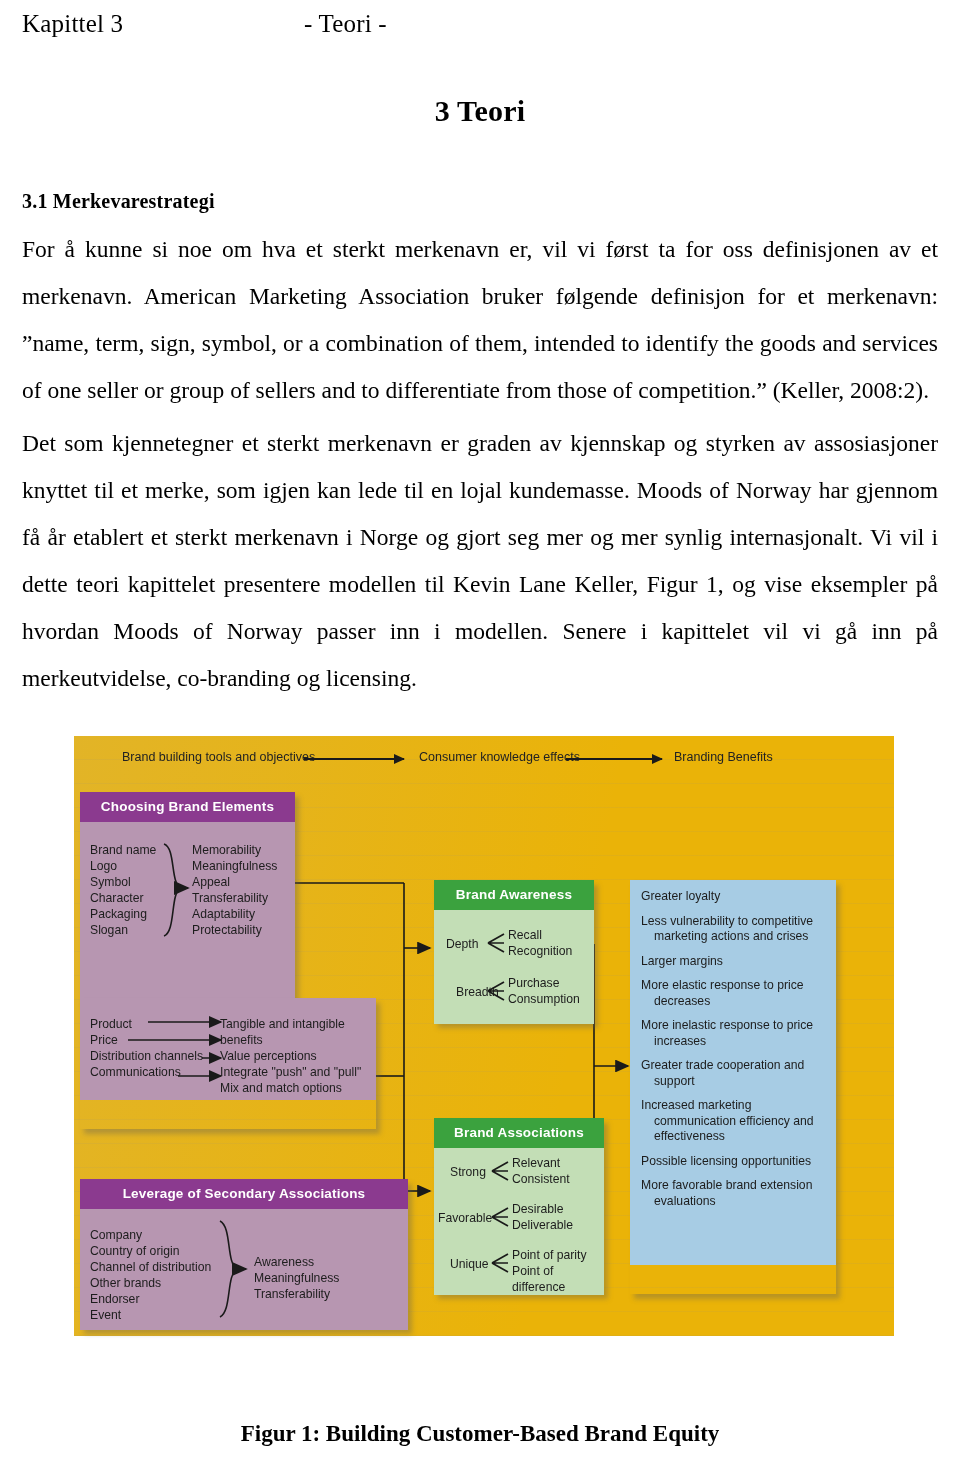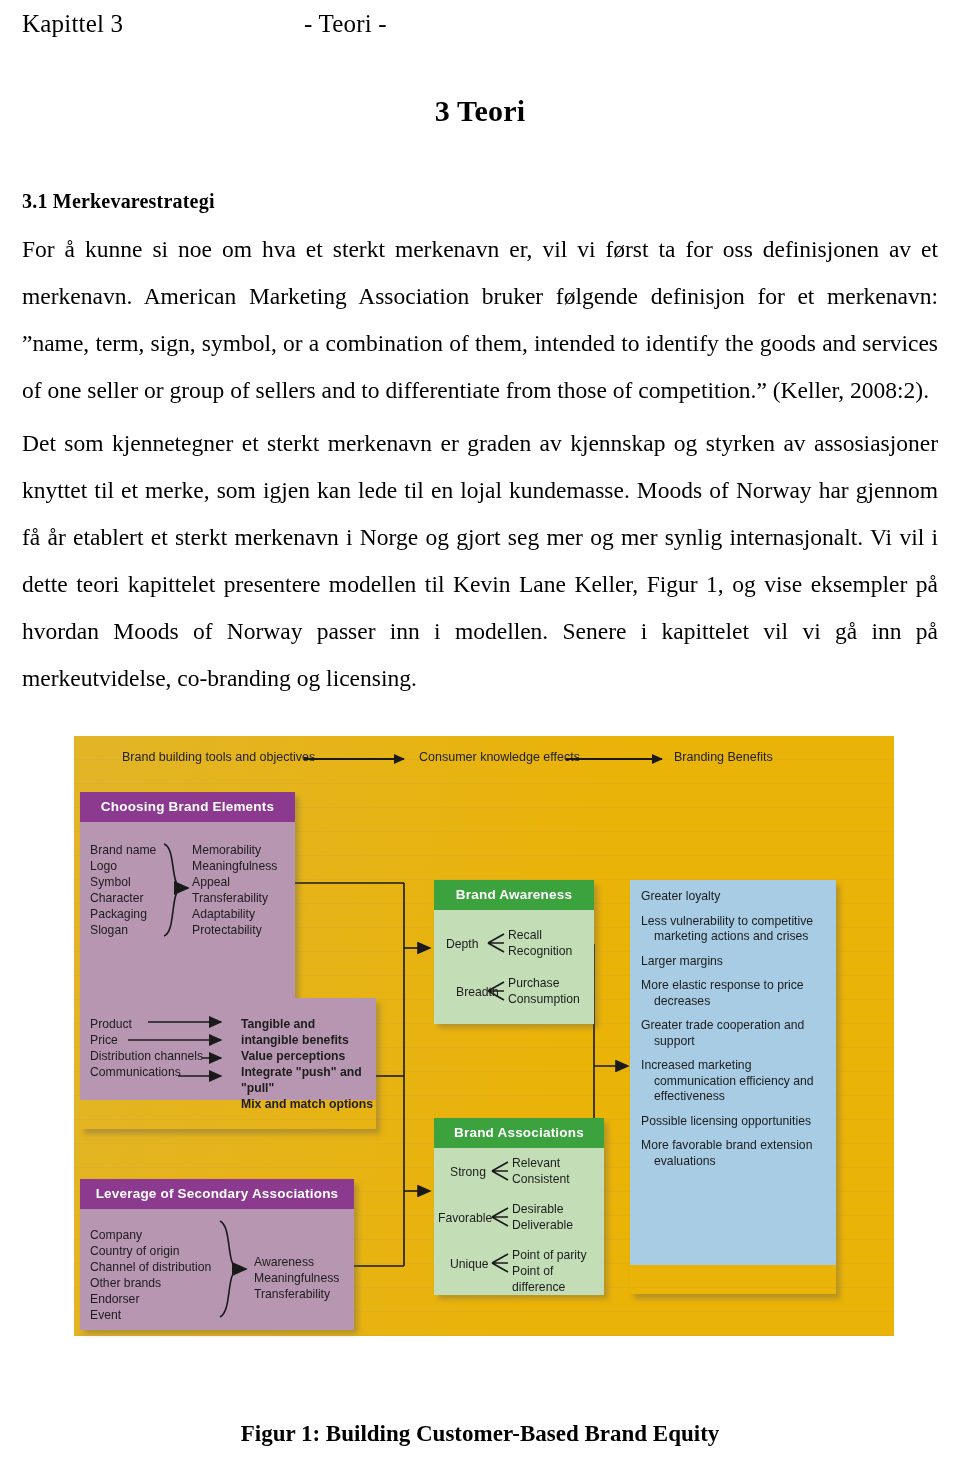--- a/index.html
+++ b/index.html
@@ -268,34 +268,34 @@
           </svg>
         </div>
       </div>
 
       <div class="box purple" style="left:6px; top:262px; width:296px; height:131px;">
         <div class="bx-body">
           <div class="col-list" style="left:10px; top:18px;">Product
 Price
 Distribution channels
 Communications</div>
-          <div class="col-list" style="left:161px; top:18px;font-weight:bold;">Tangible and intangible benefits
+          <div class="col-list" style="left:140px; top:18px;">Tangible and intangible benefits
 Value perceptions
 Integrate "push" and "pull"
 Mix and match options</div>
           <svg class="svgover" width="296" height="102" viewBox="0 0 296 102">
             <path d="M68,24 L141,24" stroke="#1a1a1a" stroke-width="1.5" fill="none" marker-end="url(#ah)"></path>
             <path d="M48,42 L141,42" stroke="#1a1a1a" stroke-width="1.5" fill="none" marker-end="url(#ah)"></path>
             <path d="M122,60 L141,60" stroke="#1a1a1a" stroke-width="1.5" fill="none" marker-end="url(#ah)"></path>
             <path d="M98,78 L141,78" stroke="#1a1a1a" stroke-width="1.5" fill="none" marker-end="url(#ah)"></path>
           </svg>
         </div>
       </div>
 
-      <div class="box purple" style="left:6px; top:443px; width:274px; height:150px;">
+      <div class="box purple" style="left:6px; top:443px; width:328px; height:150px;">
         <div class="bx-head">Leverage of Secondary Associations</div>
         <div class="bx-body">
           <div class="col-list" style="left:10px; top:18px;">Company
 Country of origin
 Channel of distribution
 Other brands
 Endorser
 Event</div>
           <div class="col-list" style="left:174px; top:45px;">Awareness
 Meaningfulness
@@ -343,20 +343,21 @@
         </div>
       </div>
 
       <div class="box blue" style="left:556px; top:144px; width:206px; height:414px;">
         <div class="bx-body">
           <div class="outcomes">
             <div class="oi">Greater loyalty</div>
             <div class="oi">Less vulnerability to competitive marketing actions and crises</div>
             <div class="oi">Larger margins</div>
             <div class="oi">More elastic response to price decreases</div>
+            <div class="oi">More inelastic response to price increases</div>
             <div class="oi">Greater trade cooperation and support</div>
             <div class="oi">Increased marketing communication efficiency and effectiveness</div>
             <div class="oi">Possible licensing opportunities</div>
             <div class="oi">More favorable brand extension evaluations</div>
           </div>
         </div>
       </div>
 
     </div>
   </div>

